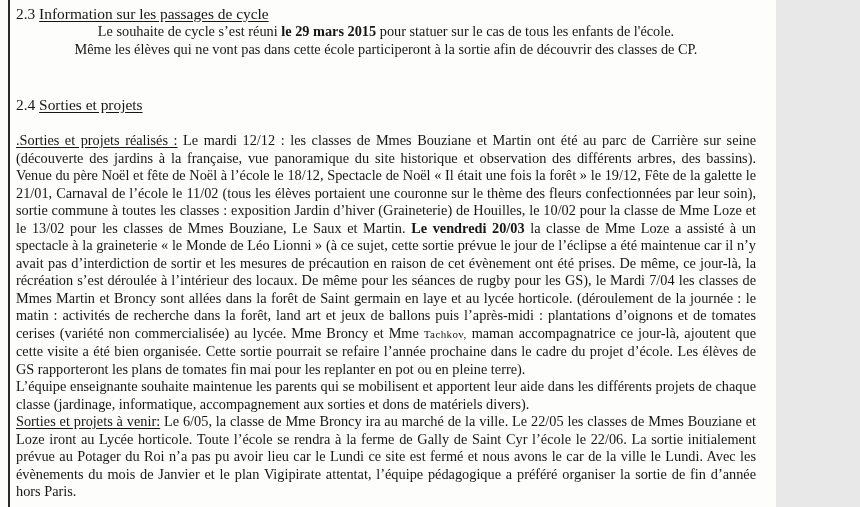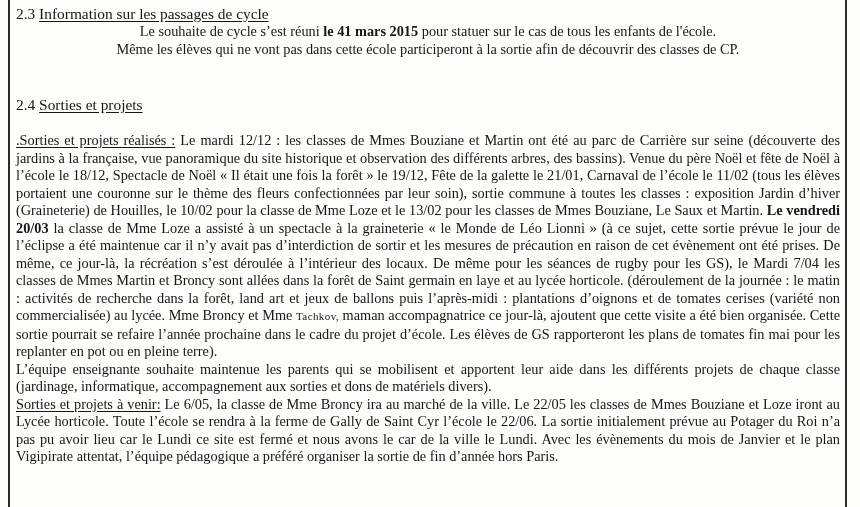--- a/index.html
+++ b/index.html
@@ -2,21 +2,21 @@
 <html><head>
 <meta charset="utf-8">
 <style>
   html, body {
     margin: 0;
     padding: 0;
     background: #e8e8e8;
   }
   .page {
     position: relative;
-    width: 860px;
+    width: 776px;
     height: 507px;
     background: #fdfdfc;
     overflow: hidden;
     font-family: "Liberation Serif", "DejaVu Serif", serif;
     color: #161616;
     font-size: 14.3px;
     line-height: 17.5px;
   }
   .border-v {
     position: absolute;
@@ -70,21 +70,21 @@
 
   <div class="content">
 
     <div>
       <div class="heading">
         <span>2.3</span>
         <span class="title-underline">Information sur les passages de cycle</span>
       </div>
       <div class="centered-block">
         <div class="line">
-          <span>Le souhaite de cycle s’est réuni </span><span class="bold">le 41 mars 2015</span><span> pour statuer sur le cas de tous les enfants de l'école.</span>
+          <span>Le souhaite de cycle s’est réuni </span><span class="bold">le 29 mars 2015</span><span> pour statuer sur le cas de tous les enfants de l'école.</span>
         </div>
         <div class="line">Même les élèves qui ne vont pas dans cette école participeront à la sortie afin de découvrir des classes de CP.</div>
       </div>
     </div>
 
     <div class="gap-after-23"></div>
 
     <div>
       <div class="heading s24-head">
         <span>2.4</span>

